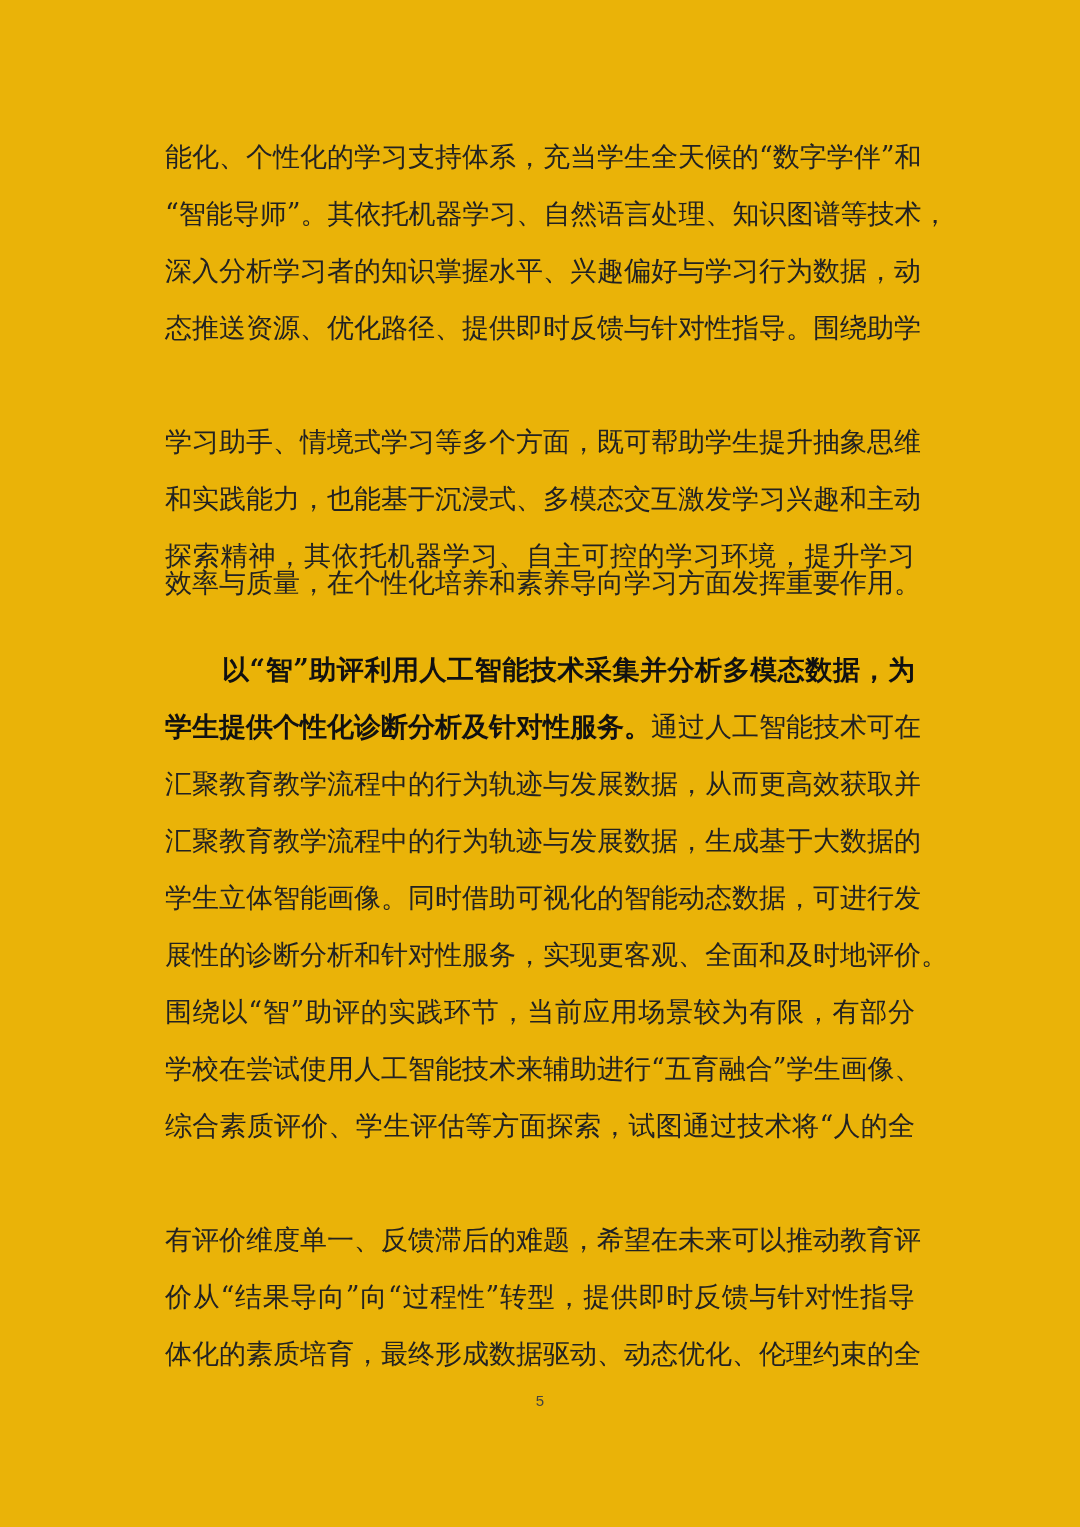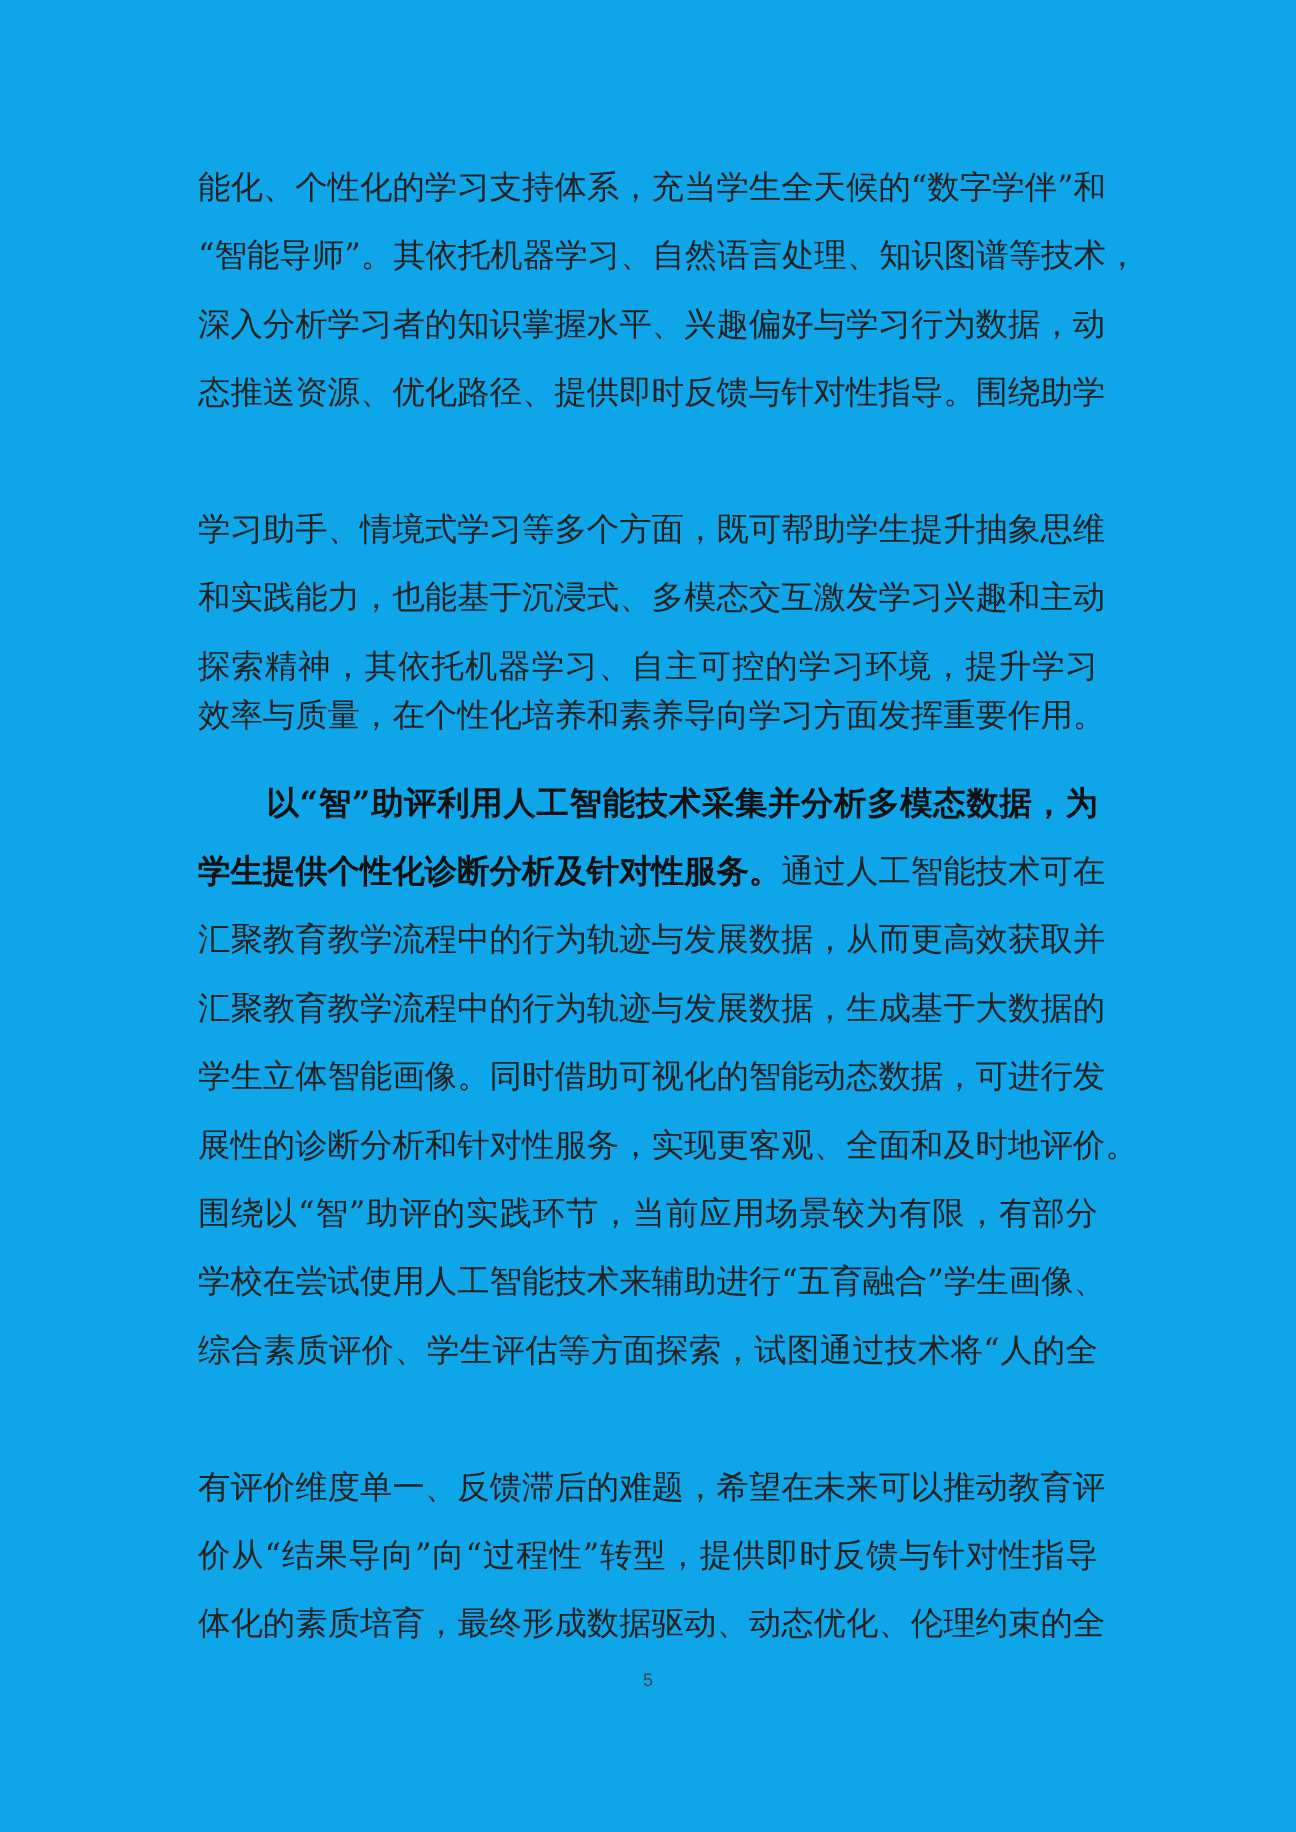--- a/index.html
+++ b/index.html
@@ -1,17 +1,17 @@
 <!DOCTYPE html>
 <html><head>
 <meta charset="utf-8">
 <style>
   html, body { margin: 0; padding: 0; background: #ffffff; }
   body { width: 1080px; height: 1527px; position: relative; overflow: hidden; }
-  .page { position: absolute; left: 0; top: 0; width: 1080px; height: 1527px; background: #0ea5e9; }
+  .page { position: absolute; left: 0; top: 0; width: 1080px; height: 1527px; background: #eab308; }
   .line {
     position: absolute;
     left: 165px;
     width: 750px;
     height: 40px;
     font-family: "DejaVu Serif", "Liberation Serif", serif;
     font-size: 27px;
     line-height: 40px;
     color: #222;
     white-space: nowrap;
@@ -34,21 +34,21 @@
 
 <div class="page">
 
   <div class="line" style="top:137px">能化、个性化的学习支持体系，充当学生全天候的“数字学伴”和</div>
   <div class="line" style="top:194px">“智能导师”。其依托机器学习、自然语言处理、知识图谱等技术，</div>
   <div class="line" style="top:251px">深入分析学习者的知识掌握水平、兴趣偏好与学习行为数据，动</div>
   <div class="line" style="top:308px">态推送资源、优化路径、提供即时反馈与针对性指导。围绕助学</div>
   <div class="line" style="top:422px">学习助手、情境式学习等多个方面，既可帮助学生提升抽象思维</div>
   <div class="line" style="top:479px">和实践能力，也能基于沉浸式、多模态交互激发学习兴趣和主动</div>
   <div class="line" style="top:536px">探索精神，其依托机器学习、自主可控的学习环境，提升学习</div>
-  <div class="line" style="top:577px">效率与质量，在个性化培养和素养导向学习方面发挥重要作用。</div>
+  <div class="line" style="top:563px">效率与质量，在个性化培养和素养导向学习方面发挥重要作用。</div>
 
   <div class="line indent bold" style="top:650px">以“智”助评利用人工智能技术采集并分析多模态数据，为</div>
   <div class="line" style="top:707px">
     <span class="bold">学生提供个性化诊断分析及针对性服务。</span><span>通过人工智能技术可在</span>
   </div>
   <div class="line" style="top:764px">汇聚教育教学流程中的行为轨迹与发展数据，从而更高效获取并</div>
   <div class="line" style="top:821px">汇聚教育教学流程中的行为轨迹与发展数据，生成基于大数据的</div>
   <div class="line" style="top:878px">学生立体智能画像。同时借助可视化的智能动态数据，可进行发</div>
   <div class="line" style="top:935px">展性的诊断分析和针对性服务，实现更客观、全面和及时地评价。</div>
   <div class="line" style="top:992px">围绕以“智”助评的实践环节，当前应用场景较为有限，有部分</div>

